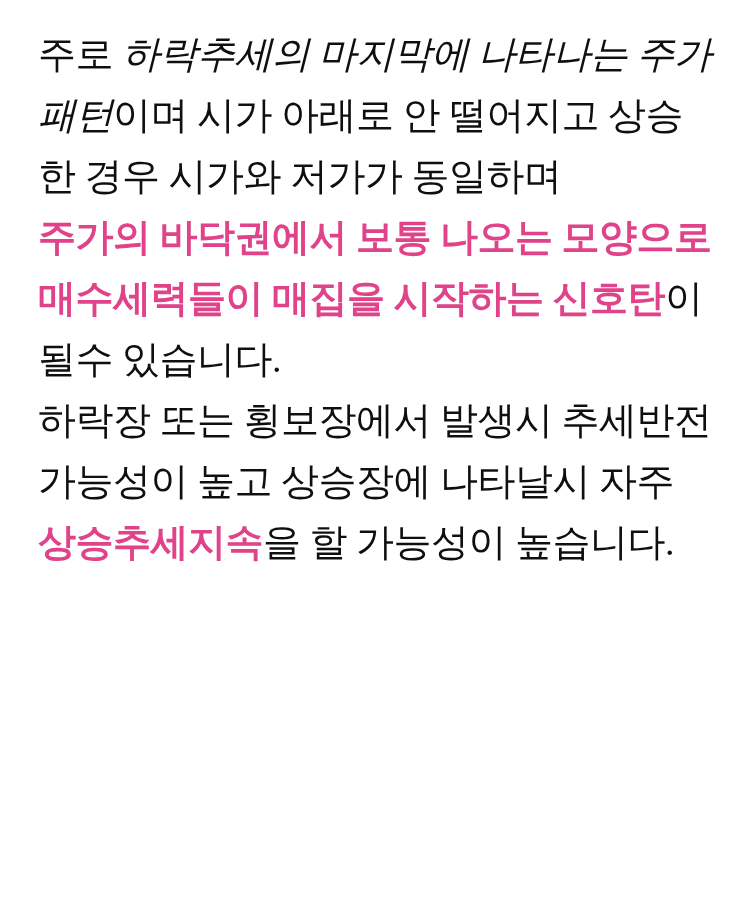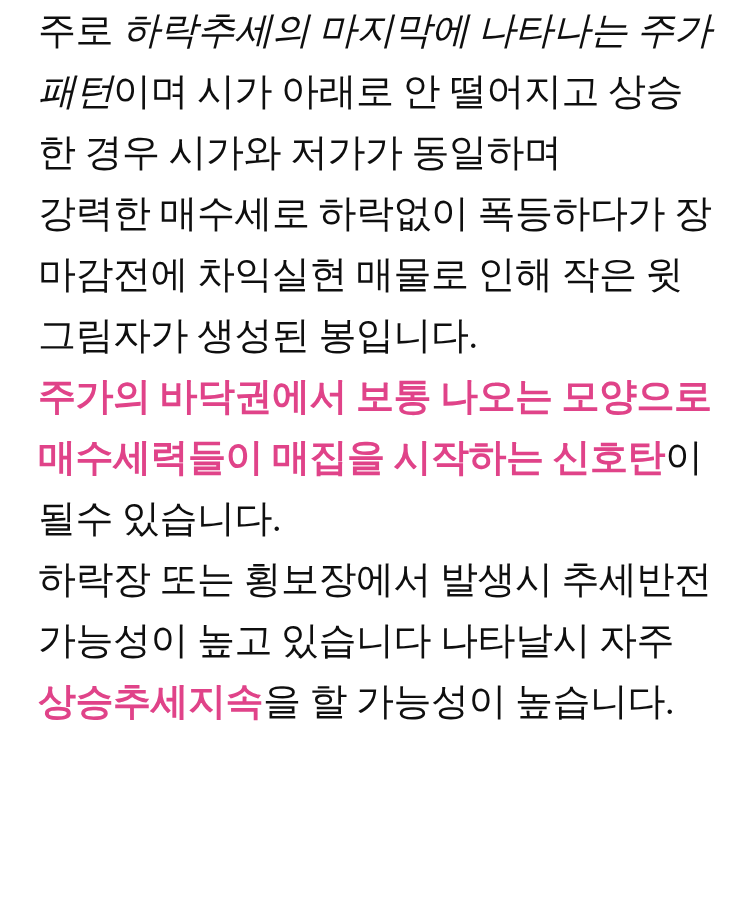--- a/index.html
+++ b/index.html
@@ -10,20 +10,21 @@
   body {
     width: 750px;
     height: 899px;
     overflow: hidden;
   }
   .page {
     width: 750px;
     height: 809px;
     background: #ffffff;
     box-sizing: border-box;
+    margin-top: 24px;
   }
   .content {
     padding: 0 36px 0 38px;
     font-family: "Liberation Serif", "DejaVu Serif", serif;
     font-size: 38px;
     line-height: 61px;
     color: #0f0f0f;
     letter-spacing: -0.5px;
   }
   .para {
@@ -42,17 +43,16 @@
     font-style: normal;
     font-weight: 700;
   }
 </style>
 </head>
 <body>
 
 <main class="page">
   <article class="content" style="color: rgb(15, 15, 15);">
       <p class="para"><span class="seg normal">주로 </span><span class="seg italic">하락추세의 마지막에 나타나는 주가패턴</span><span class="seg normal">이며 시가 아래로 안 떨어지고 상승한 경우 시가와 저가가 동일하며</span></p>
-      <p class="para"><span class="seg normal">강력한 매수세로 하락없이 폭등하다가 장 마감전에 차익실현 매물로 인해 작은 윗그림자가 생성된 봉입니다.</span></p>
       <p class="para"><span class="seg pink-bold" style="color: rgb(224, 67, 137);">주가의 바닥권에서 보통 나오는 모양으로 매수세력들이 매집을 시작하는 신호탄</span><span class="seg normal">이 될수 있습니다.</span></p>
-      <p class="para"><span class="seg normal">하락장 또는 횡보장에서 발생시 추세반전 가능성이 높고 있습니다 나타날시 자주 </span><span class="seg pink-bold" style="color: rgb(224, 67, 137);">상승추세지속</span><span class="seg normal">을 할 가능성이 높습니다.</span></p>
+      <p class="para"><span class="seg normal">하락장 또는 횡보장에서 발생시 추세반전 가능성이 높고 상승장에 나타날시 자주 </span><span class="seg pink-bold" style="color: rgb(224, 67, 137);">상승추세지속</span><span class="seg normal">을 할 가능성이 높습니다.</span></p>
     </article>
 </main>
 
 </body></html>

